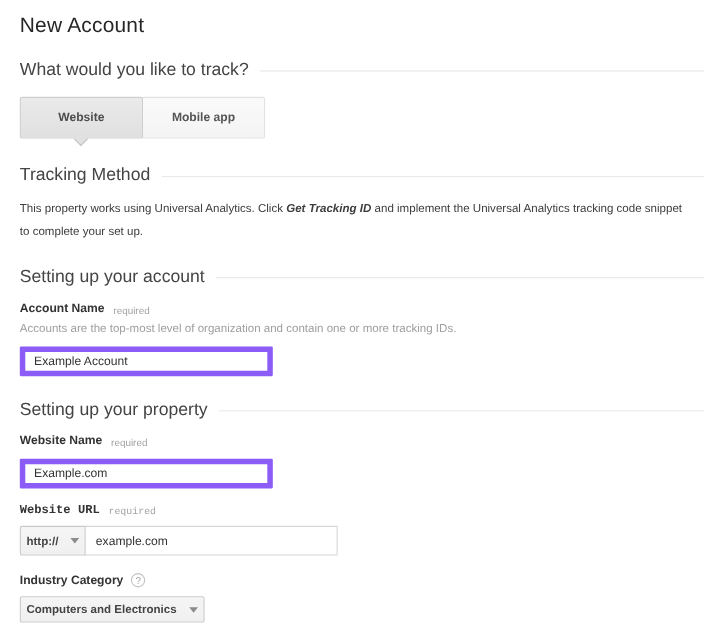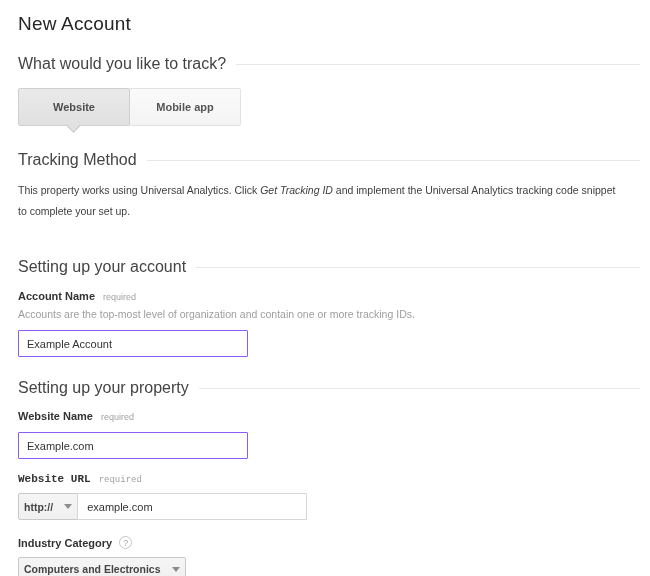--- a/index.html
+++ b/index.html
@@ -47,41 +47,41 @@
     border-right: 1px solid #c8c8c8; border-bottom: 1px solid #c8c8c8;
     transform: rotate(45deg);
   }
 
   .tracking-heading { margin-top: 25px; }
 
   .description {
     margin-top: 11px; font-size: 10.5px; color: #3d3d3d;
     line-height: 21px; width: 622px;
   }
-  .description .italic { font-style: italic; }
+  .description .italic { font-style: italic; font-weight: bold; }
 
-  .account-heading { margin-top: 36px; }
+  .account-heading { margin-top: 21px; }
   .property-heading { margin-top: 22px; }
 
   .field-label {
     display: flex; align-items: flex-end;
     font-size: 11px; font-weight: bold; color: #333;
   }
   .label-account-name { margin-top: 14px; }
   .label-website-name { margin-top: 13px; }
   .label-website-url { margin-top: 14px; font-family: Liberation Mono, monospace; }
   .label-industry { margin-top: 16px; align-items: center; }
   .required { font-size: 9px; font-weight: normal; color: #a2a2a2; margin-left: 8px; }
 
   .help-text { margin-top: 6px; font-size: 10.5px; color: #9e9e9e; }
 
   .text-input {
     display: block; margin-top: 10px;
     width: 230px; height: 27px;
-    border: 1px solid #8b5cf6; border-radius: 1px;
+    border: 5px solid #8b5cf6; border-radius: 1px;
     padding: 0 8px; font-size: 11px; color: #333;
     font-family: "Liberation Sans", sans-serif;
     outline: none; background: #fff;
   }
 
   .url-row { display: flex; margin-top: 8px; }
   .btn {
     display: inline-flex; align-items: center;
     background: linear-gradient(#f5f5f5, #f0f0f0);
     border: 1px solid #c9c9c9; border-radius: 2px;

